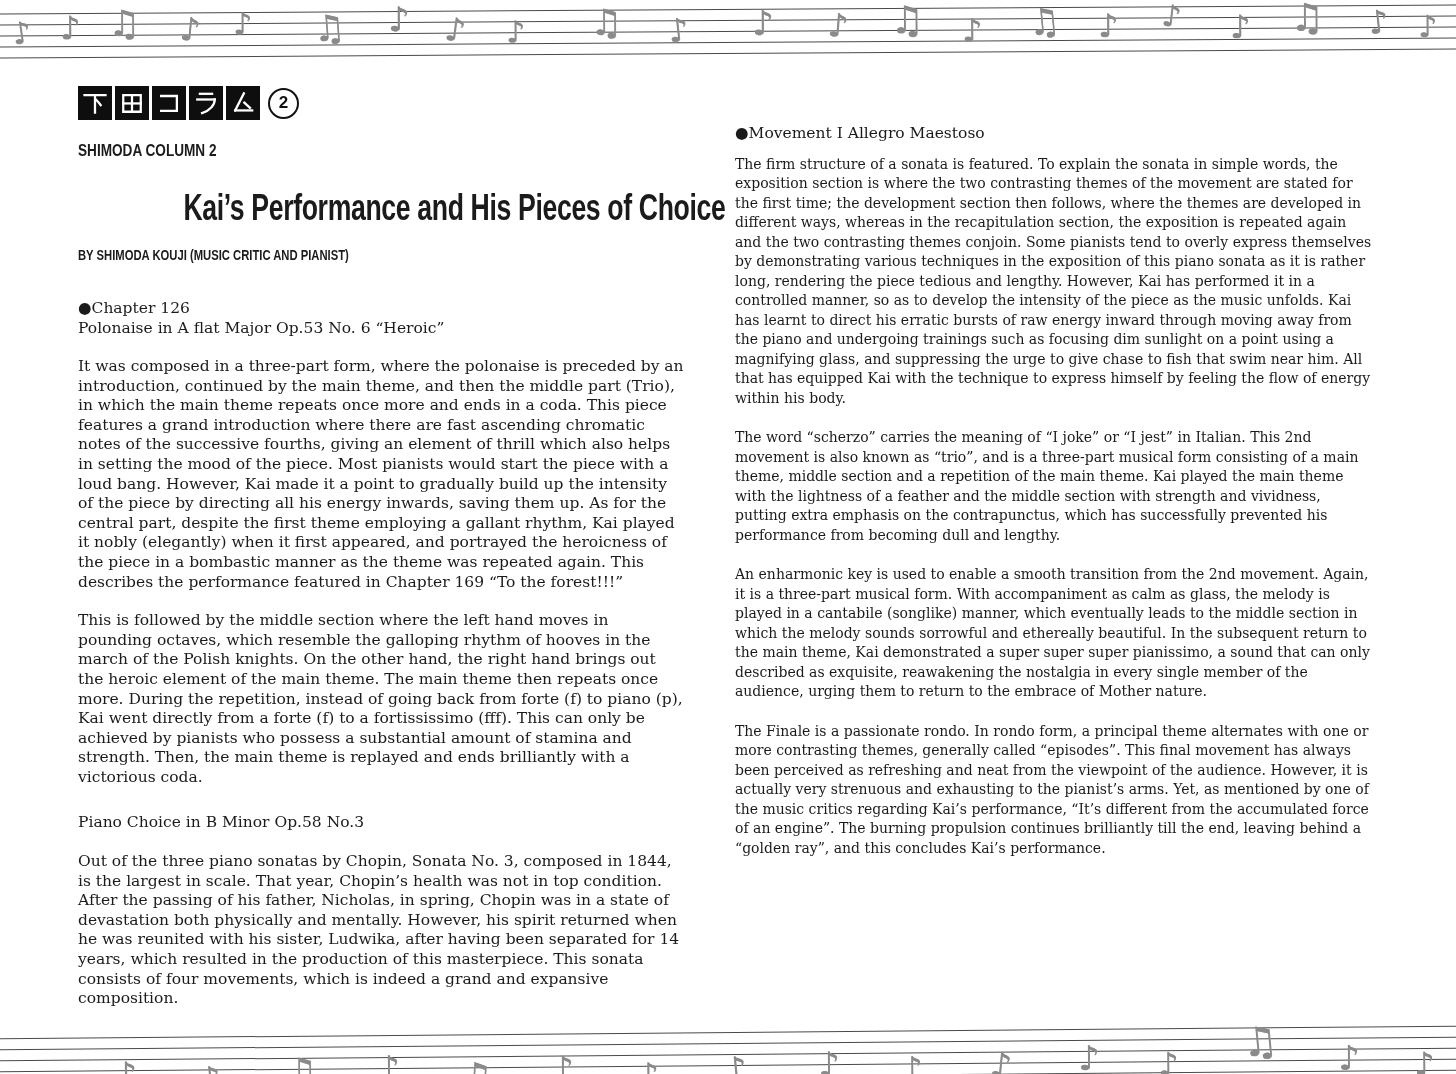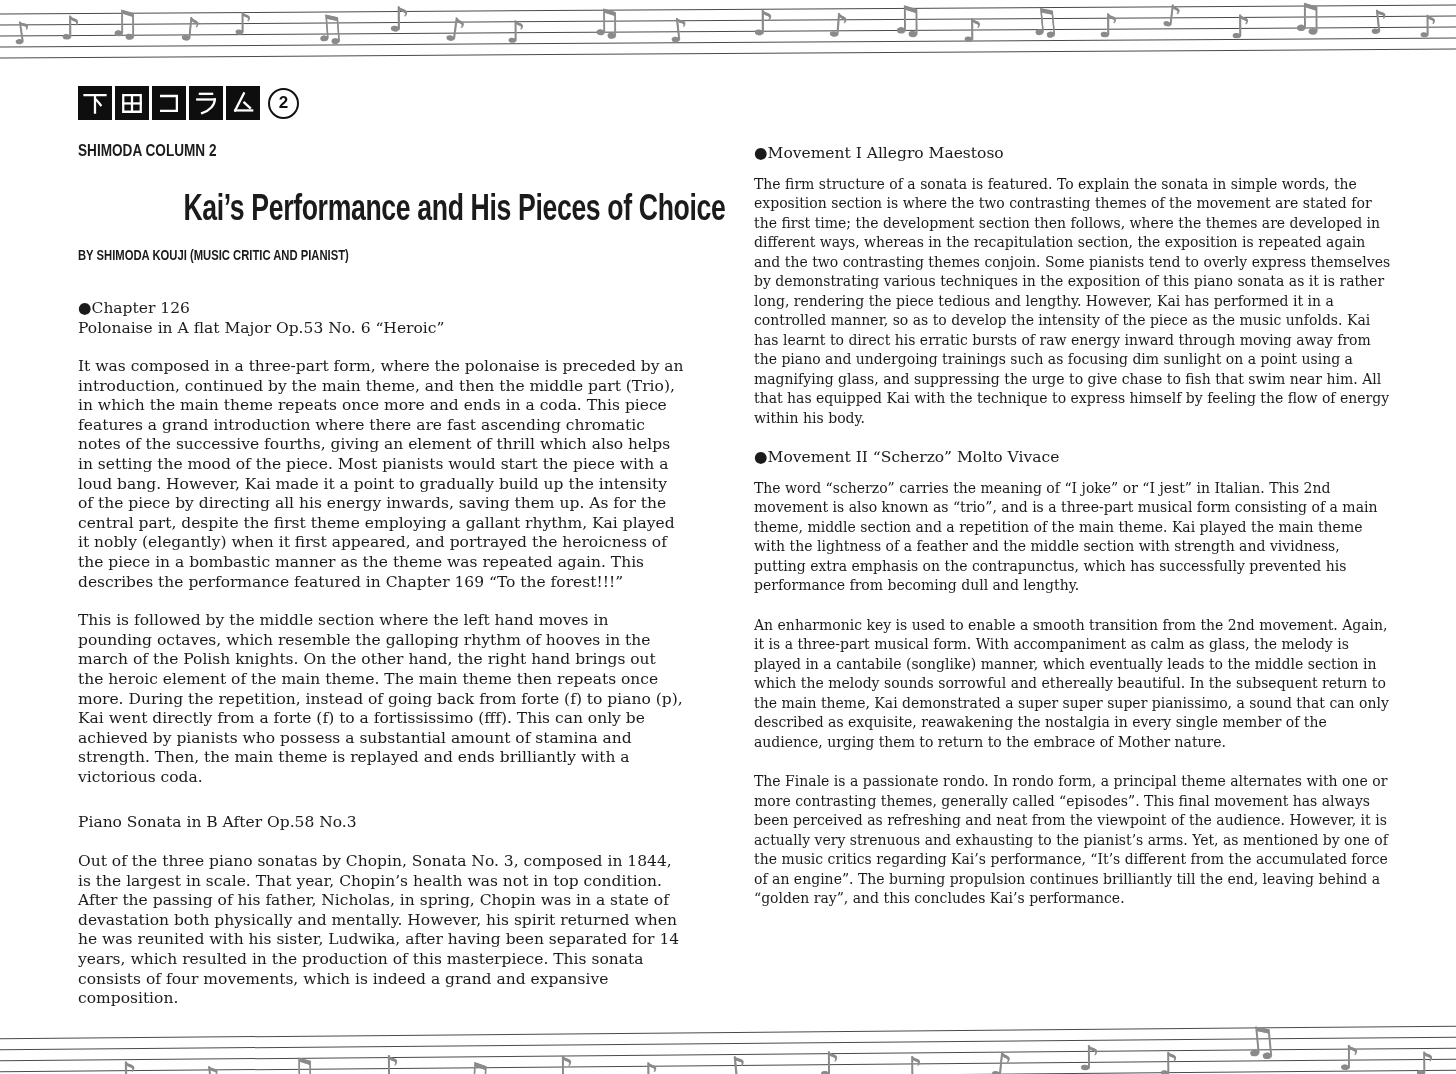--- a/index.html
+++ b/index.html
@@ -33,21 +33,21 @@
     position: absolute;
     color: #8a8a8a;
     font-family: "DejaVu Sans", sans-serif;
     line-height: 1;
     text-shadow: 0.4px 0.4px 0 #9a9a9a;
   }
 
   
   .col { position: absolute; }
   .col-left  { left: 78px;  top: 86px;  width: 606px; }
-  .col-right { left: 754px; top: 124px; width: 640px; margin-top: 20px; }
+  .col-right { left: 735px; top: 124px; width: 640px; }
 
   
   .jp-title { display: flex; align-items: center; gap: 3px; }
   .jp-box {
     width: 34px; height: 34px;
     background: #0e0e0e;
     display: inline-flex; align-items: center; justify-content: center;
     position: relative;
   }
   .jp-box svg { display: block; }
@@ -214,35 +214,34 @@
     <div class="byline"><span>BY SHIMODA KOUJI (MUSIC CRITIC AND PIANIST)</span></div>
 
     <section class="first-left">
       <h2>●Chapter 126</h2>
       <h3>Polonaise in A flat Major Op.53 No. 6 “Heroic”</h3>
       <p>It was composed in a three-part form, where the polonaise is preceded by an introduction, continued by the main theme, and then the middle part (Trio), in which the main theme repeats once more and ends in a coda. This piece features a grand introduction where there are fast ascending chromatic notes of the successive fourths, giving an element of thrill which also helps in setting the mood of the piece. Most pianists would start the piece with a loud bang. However, Kai made it a point to gradually build up the intensity of the piece by directing all his energy inwards, saving them up. As for the central part, despite the first theme employing a gallant rhythm, Kai played it nobly (elegantly) when it first appeared, and portrayed the heroicness of the piece in a bombastic manner as the theme was repeated again. This describes the performance featured in Chapter 169 “To the forest!!!”</p>
       <p>This is followed by the middle section where the left hand moves in pounding octaves, which resemble the galloping rhythm of hooves in the march of the Polish knights. On the other hand, the right hand brings out the heroic element of the main theme. The main theme then repeats once more. During the repetition, instead of going back from forte (f) to piano (p), Kai went directly from a forte (f) to a fortississimo (fff). This can only be achieved by pianists who possess a substantial amount of stamina and strength. Then, the main theme is replayed and ends brilliantly with a victorious coda.</p>
     </section>
 
     <section class="next-left">
-      <h3>Piano Sonata in B After Op.58 No.3</h3>
+      <h3>Piano Choice in B Minor Op.58 No.3</h3>
       <p>Out of the three piano sonatas by Chopin, Sonata No. 3, composed in 1844, is the largest in scale. That year, Chopin’s health was not in top condition. After the passing of his father, Nicholas, in spring, Chopin was in a state of devastation both physically and mentally. However, his spirit returned when he was reunited with his sister, Ludwika, after having been separated for 14 years, which resulted in the production of this masterpiece. This sonata consists of four movements, which is indeed a grand and expansive composition.</p>
     </section>
 
   </div>
 
   <div class="col col-right">
 
     <section>
       <h2>●Movement I Allegro Maestoso</h2>
       <p>The firm structure of a sonata is featured. To explain the sonata in simple words, the exposition section is where the two contrasting themes of the movement are stated for the first time; the development section then follows, where the themes are developed in different ways, whereas in the recapitulation section, the exposition is repeated again and the two contrasting themes conjoin. Some pianists tend to overly express themselves by demonstrating various techniques in the exposition of this piano sonata as it is rather long, rendering the piece tedious and lengthy. However, Kai has performed it in a controlled manner, so as to develop the intensity of the piece as the music unfolds. Kai has learnt to direct his erratic bursts of raw energy inward through moving away from the piano and undergoing trainings such as focusing dim sunlight on a point using a magnifying glass, and suppressing the urge to give chase to fish that swim near him. All that has equipped Kai with the technique to express himself by feeling the flow of energy within his body.</p>
     </section>
 
     <section>
-      <h2>●Movement II “Scherzo” Molto Vivace</h2>
       <p>The word “scherzo” carries the meaning of “I joke” or “I jest” in Italian. This 2nd movement is also known as “trio”, and is a three-part musical form consisting of a main theme, middle section and a repetition of the main theme. Kai played the main theme with the lightness of a feather and the middle section with strength and vividness, putting extra emphasis on the contrapunctus, which has successfully prevented his performance from becoming dull and lengthy.</p>
     </section>
 
     <section>
       <p>An enharmonic key is used to enable a smooth transition from the 2nd movement. Again, it is a three-part musical form. With accompaniment as calm as glass, the melody is played in a cantabile (songlike) manner, which eventually leads to the middle section in which the melody sounds sorrowful and ethereally beautiful. In the subsequent return to the main theme, Kai demonstrated a super super super pianissimo, a sound that can only described as exquisite, reawakening the nostalgia in every single member of the audience, urging them to return to the embrace of Mother nature.</p>
     </section>
 
     <section>
       <p>The Finale is a passionate rondo. In rondo form, a principal theme alternates with one or more contrasting themes, generally called “episodes”. This final movement has always been perceived as refreshing and neat from the viewpoint of the audience. However, it is actually very strenuous and exhausting to the pianist’s arms. Yet, as mentioned by one of the music critics regarding Kai’s performance, “It’s different from the accumulated force of an engine”. The burning propulsion continues brilliantly till the end, leaving behind a “golden ray”, and this concludes Kai’s performance.</p>
     </section>

